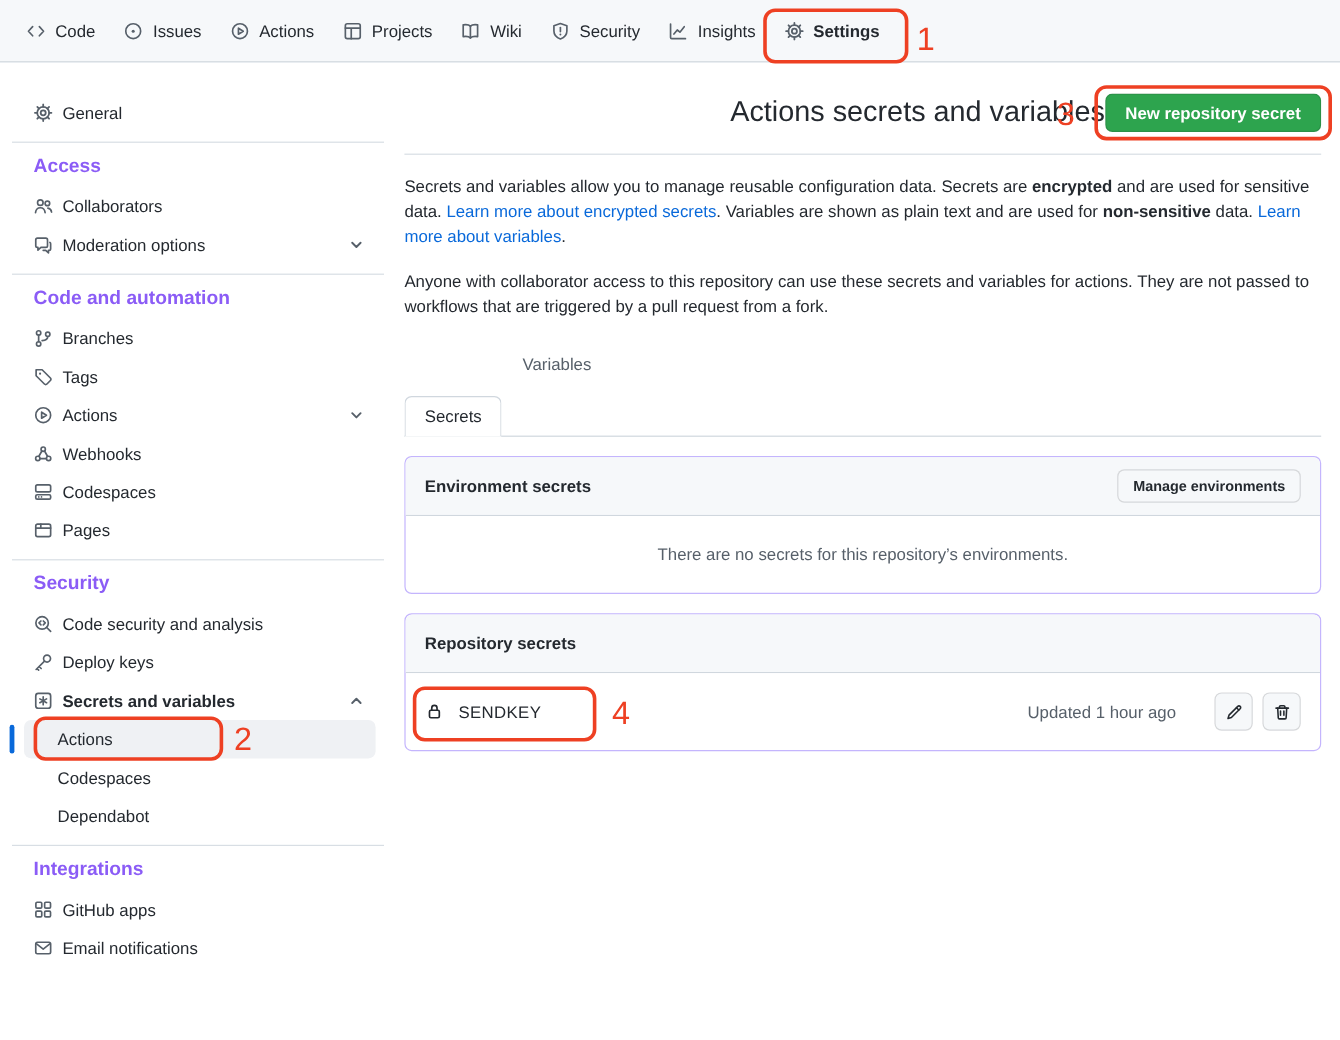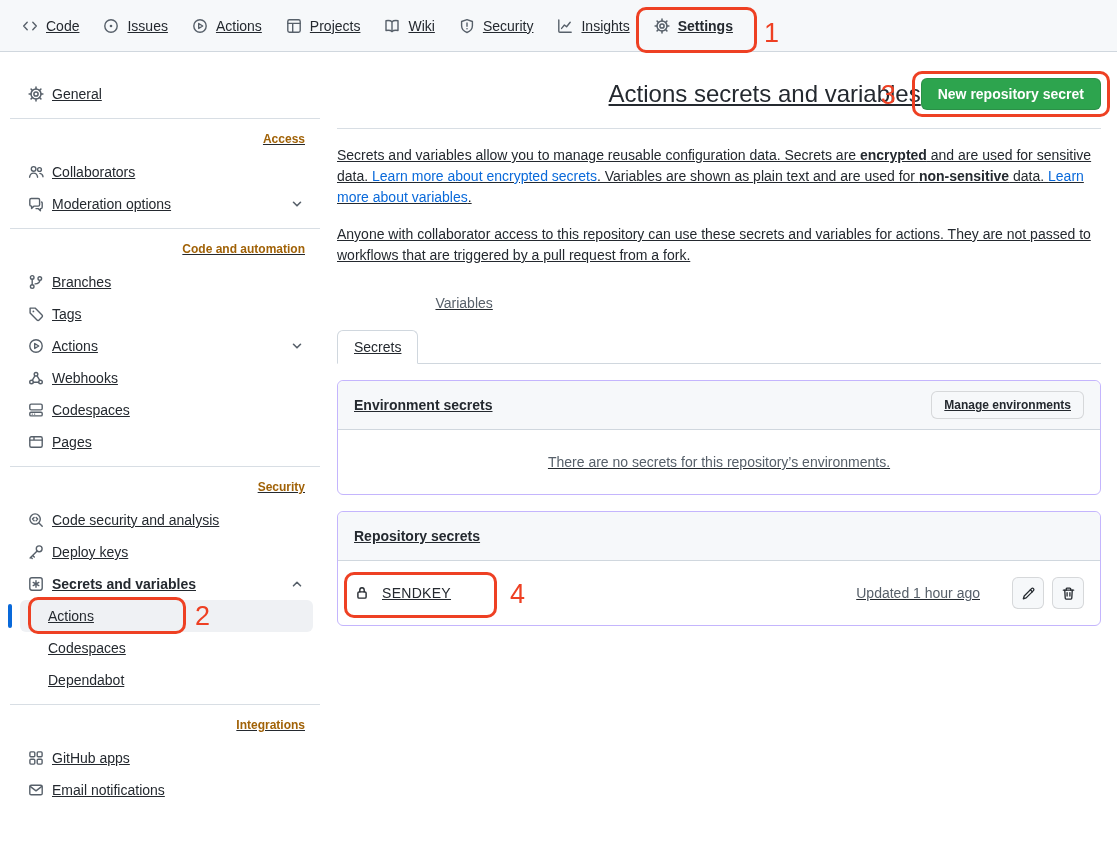--- a/index.html
+++ b/index.html
@@ -1,17 +1,17 @@
 <!DOCTYPE html>
 <html><head>
 <meta charset="utf-8">
 <style>
   html,body{margin:0;padding:0;background:#fff;}
   body{font-family:"Liberation Sans","DejaVu Sans",sans-serif;color:#24292f;-webkit-font-smoothing:antialiased;}
-  .page{position:relative;width:1117px;height:867px;background:#fff;overflow:hidden;text-decoration:underline;}
+  .page{position:relative;width:1117px;height:867px;background:#fff;overflow:hidden;}
 
   
   .topnav{display:flex;align-items:stretch;height:52px;background:#f6f8fa;border-bottom:1px solid #d0d7de;padding:0 14px;box-sizing:border-box;}
   .nav-item{position:relative;display:flex;align-items:center;gap:8px;padding:0 8px;margin-right:8px;font-size:14px;color:#24292f;cursor:pointer;white-space:nowrap;}
   .nav-item .ic{color:#57606a;}
   .nav-item.active .nav-label{font-weight:700;}
   .nav-underline{position:absolute;left:4px;right:4px;bottom:-1px;height:2px;border-radius:2px;background:#fd8c73;}
 
   .ic{width:16px;height:16px;display:inline-flex;flex:none;}
   .ic svg{width:100%;height:100%;}
@@ -19,21 +19,21 @@
   
   .layout{display:flex;align-items:flex-start;}
   .sidebar{width:321px;box-sizing:border-box;padding:26px 8px 0 20px;flex:none;}
   .side-item{position:relative;display:flex;align-items:center;gap:8px;height:32px;padding:0 8px;border-radius:6px;font-size:14px;color:#24292f;cursor:pointer;}
   .side-item .ic{color:#57606a;}
   .side-item .chev{margin-left:auto;color:#57606a;}
   .side-item.bold .side-label{font-weight:700;}
   .side-sub{position:relative;display:flex;align-items:center;height:32px;padding:0 8px 0 28px;border-radius:6px;font-size:14px;color:#24292f;cursor:pointer;}
   .side-sub.active{background:#eff1f4;}
   .accent-bar{position:absolute;left:-12px;top:4px;width:4px;height:24px;border-radius:2px;background:#0969da;}
-  .sec-title{font-size:12px;font-weight:700;color:#a16207;padding:4px 8px;margin:6px 0 5px;line-height:16px;text-align:right;}
+  .sec-title{font-size:16px;font-weight:700;color:#8b5cf6;padding:4px 8px;margin:6px 0 5px;line-height:16px;}
   .divider{border:none;border-top:1px solid #d8dee4;margin:8px -7px 8px -10px;}
 
   
   .main{flex:1;box-sizing:border-box;padding:26px 16px 0 16px;min-width:0;}
   .head-row{display:flex;justify-content:flex-end;align-items:flex-start;padding-bottom:18px;border-bottom:1px solid #d8dee4;}
   .page-title{font-size:24px;font-weight:400;margin:0;line-height:32px;}
   .btn-wrap{position:relative;display:inline-block;}
   .btn-primary{display:inline-flex;align-items:center;background:#2da44e;color:#fff;border:1px solid rgba(31,35,40,.15);border-radius:6px;font-size:14px;font-weight:700;padding:0 16px;height:32px;font-family:inherit;cursor:pointer;white-space:nowrap;}
   .intro{font-size:14px;line-height:21px;margin:16px 0;max-width:790px;}
   .intro a{color:#0969da;text-decoration:none;cursor:pointer;}

